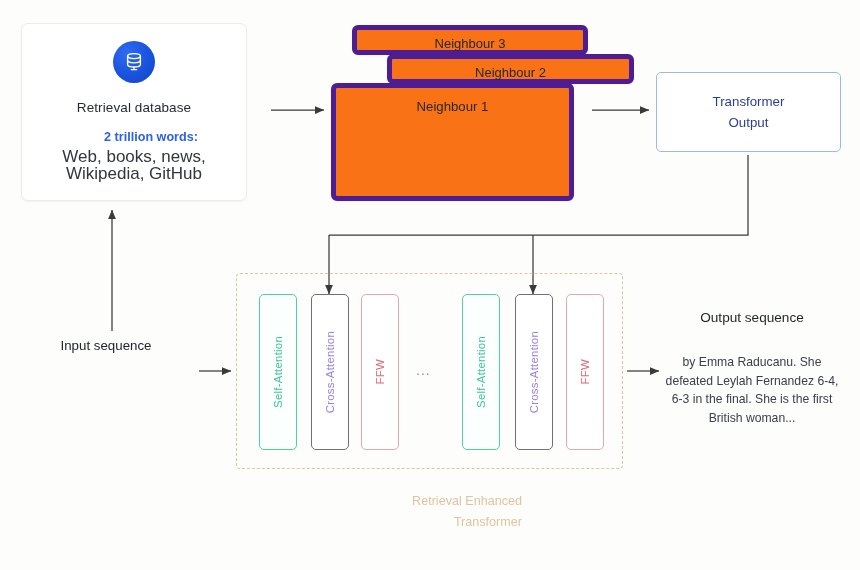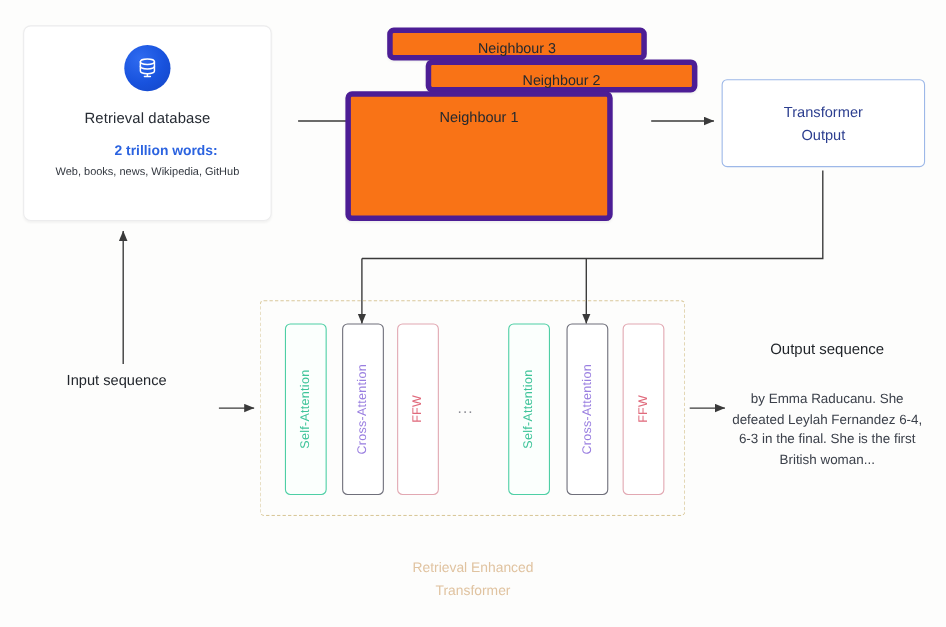--- a/index.html
+++ b/index.html
@@ -25,33 +25,33 @@
     margin-top: 17px; display: flex; align-items: center; justify-content: center;
   }
   #db-icon svg { display: block; }
   .db-title {
     margin-top: 17px; font-size: 13.5px; color: #262b33; letter-spacing: .1px;
   }
   .db-hl {
     margin-top: 15px; font-size: 12.6px; font-weight: bold; color: #2b63e0; margin-left: 34px;
   }
   .db-sub {
-    margin-top: 4px; font-size: 10px; color: #32373f; line-height: 17px;
+    margin-top: 4px; font-size: 17px; color: #32373f; line-height: 17px;
     text-align: center; width: 200px;
   }
 
   
   .nbr {
     position: absolute; background: #f97316; border: 5px solid #4c1d95;
     border-radius: 6px; box-shadow: 0 1px 2px rgba(0,0,0,0.05);
     text-align: center;
   }
   #nbr3 { left: 352px; top: 25px; width: 236px; height: 30px; }
   #nbr2 { left: 341px; top: 54px; width: 247px; height: 30px; margin-left: 46px; }
-  #nbr1 { left: 314px; top: 83px; width: 243px; height: 118px; }
+  #nbr1 { left: 331px; top: 83px; width: 243px; height: 118px; }
   .nbr-title { font-size: 13px; color: #25292f; padding-top: 6px; }
   #nbr1 .nbr-title { padding-top: 11px; font-size: 13.2px; }
   .nbr-body {
     font-size: 12.1px; color: #3c424b; line-height: 18.5px;
     padding: 9px 16px 0 16px; text-align: center;
   }
 
   
   #encoder {
     position: absolute; left: 656px; top: 72px; width: 185px; height: 80px;
@@ -81,22 +81,22 @@
   .c-ffw   { border: 1.1px solid #e2a8b2; }
   .c-ffw   span { color: #e06a7c; }
 
   #ellipsis {
     position: absolute; left: 416px; top: 362px; font-size: 14px; color: #8d8d95;
     letter-spacing: 1px;
   }
 
   
   #retro-caption {
-    position: absolute; left: 338px; top: 491px; width: 184px; text-align: center;
-    font-size: 12.6px; color: #e0c3a0; line-height: 21px; margin-top: 15px;
+    position: absolute; left: 338px; top: 491px; width: 184px; text-align: right;
+    font-size: 12.6px; color: #e0c3a0; line-height: 21px;
   }
   #input-block {
     position: absolute; left: 20px; top: 338px; width: 172px; text-align: center;
   }
   #input-block .hd { font-size: 13.3px; color: #22262c; }
   #input-block .bd { margin-top: 12px; font-size: 12.2px; color: #3b404a; line-height: 18px; }
   #output-block {
     position: absolute; left: 660px; top: 310px; width: 184px; text-align: center;
   }
   #output-block .hd { font-size: 13.6px; color: #1f2328; }

